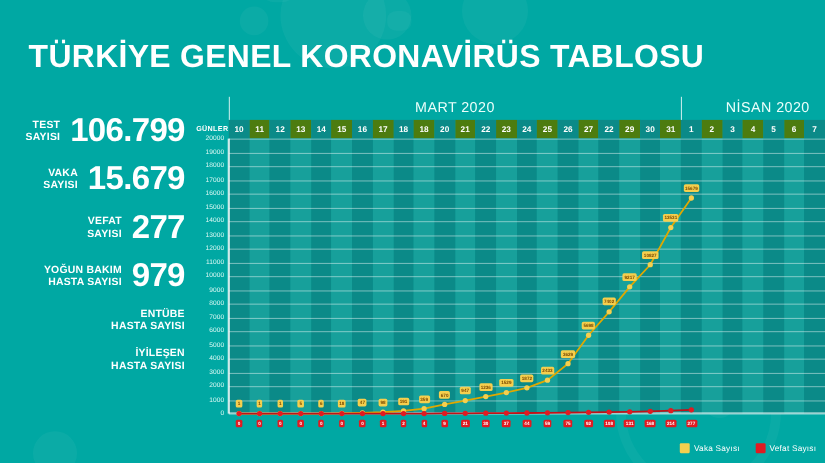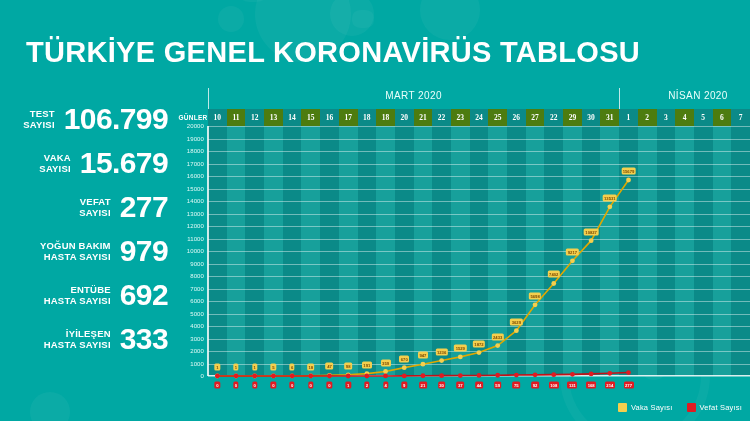--- a/index.html
+++ b/index.html
@@ -45,29 +45,29 @@
   .stat-value {
     color:#ffffff; font-weight:bold; font-size:30px;
     line-height:30px; letter-spacing:-.6px;
   }
 
   
   #chart-panel { position:absolute; left:178px; top:88px; width:572px; height:310px; }
 
   #month-band { position:relative; height:21px; margin-left:30px; }
   .month-label {
-    position:absolute; top:2px; color:#eafffb; font-size:10px;
+    position:absolute; top:2px; color:#eafffb; font-size:13px;
     letter-spacing:.4px; text-align:center;
   }
   .month-div {
     position:absolute; top:0; width:1px; height:21px;
     background:rgba(255,255,255,.75);
   }
 
-  #days-row { display:flex; margin-left:30px; height:17px;font-family:Liberation Serif, serif; }
+  #days-row { display:flex; margin-left:30px; height:17px; }
   #days-label {
     position:absolute; left:0; top:21px; width:30px; height:17px;
     display:flex; align-items:center; justify-content:center;
     color:#ffffff; font-size:6.5px; font-weight:bold; letter-spacing:.3px;
   }
   .day-cell {
     flex:1 0 0; height:17px;
     display:flex; align-items:center; justify-content:center;
     color:#ffffff; font-size:7.5px; font-weight:bold;
   }
@@ -157,26 +157,24 @@
       <div class="stat-value">277</div>
     </div>
     <div class="stat-row">
       <div class="stat-label">YOĞUN BAKIM
 HASTA SAYISI</div>
       <div class="stat-value">979</div>
     </div>
     <div class="stat-row">
       <div class="stat-label">ENTÜBE
 HASTA SAYISI</div>
-      <div class="stat-value">692</div>
     </div>
     <div class="stat-row">
       <div class="stat-label">İYİLEŞEN
 HASTA SAYISI</div>
-      <div class="stat-value">333</div>
     </div>
   </div>
 
 <div id="chart-panel">
   <div id="month-band">
       <div class="month-label" style="left: 145.586px; width: 120px;">MART 2020</div>
       <div class="month-div" style="left: 0px;"></div>
       <div class="month-label" style="left: 430px; width: 120px;">NİSAN 2020</div>
       <div class="month-div" style="left: 411.172px;"></div>
     </div>

